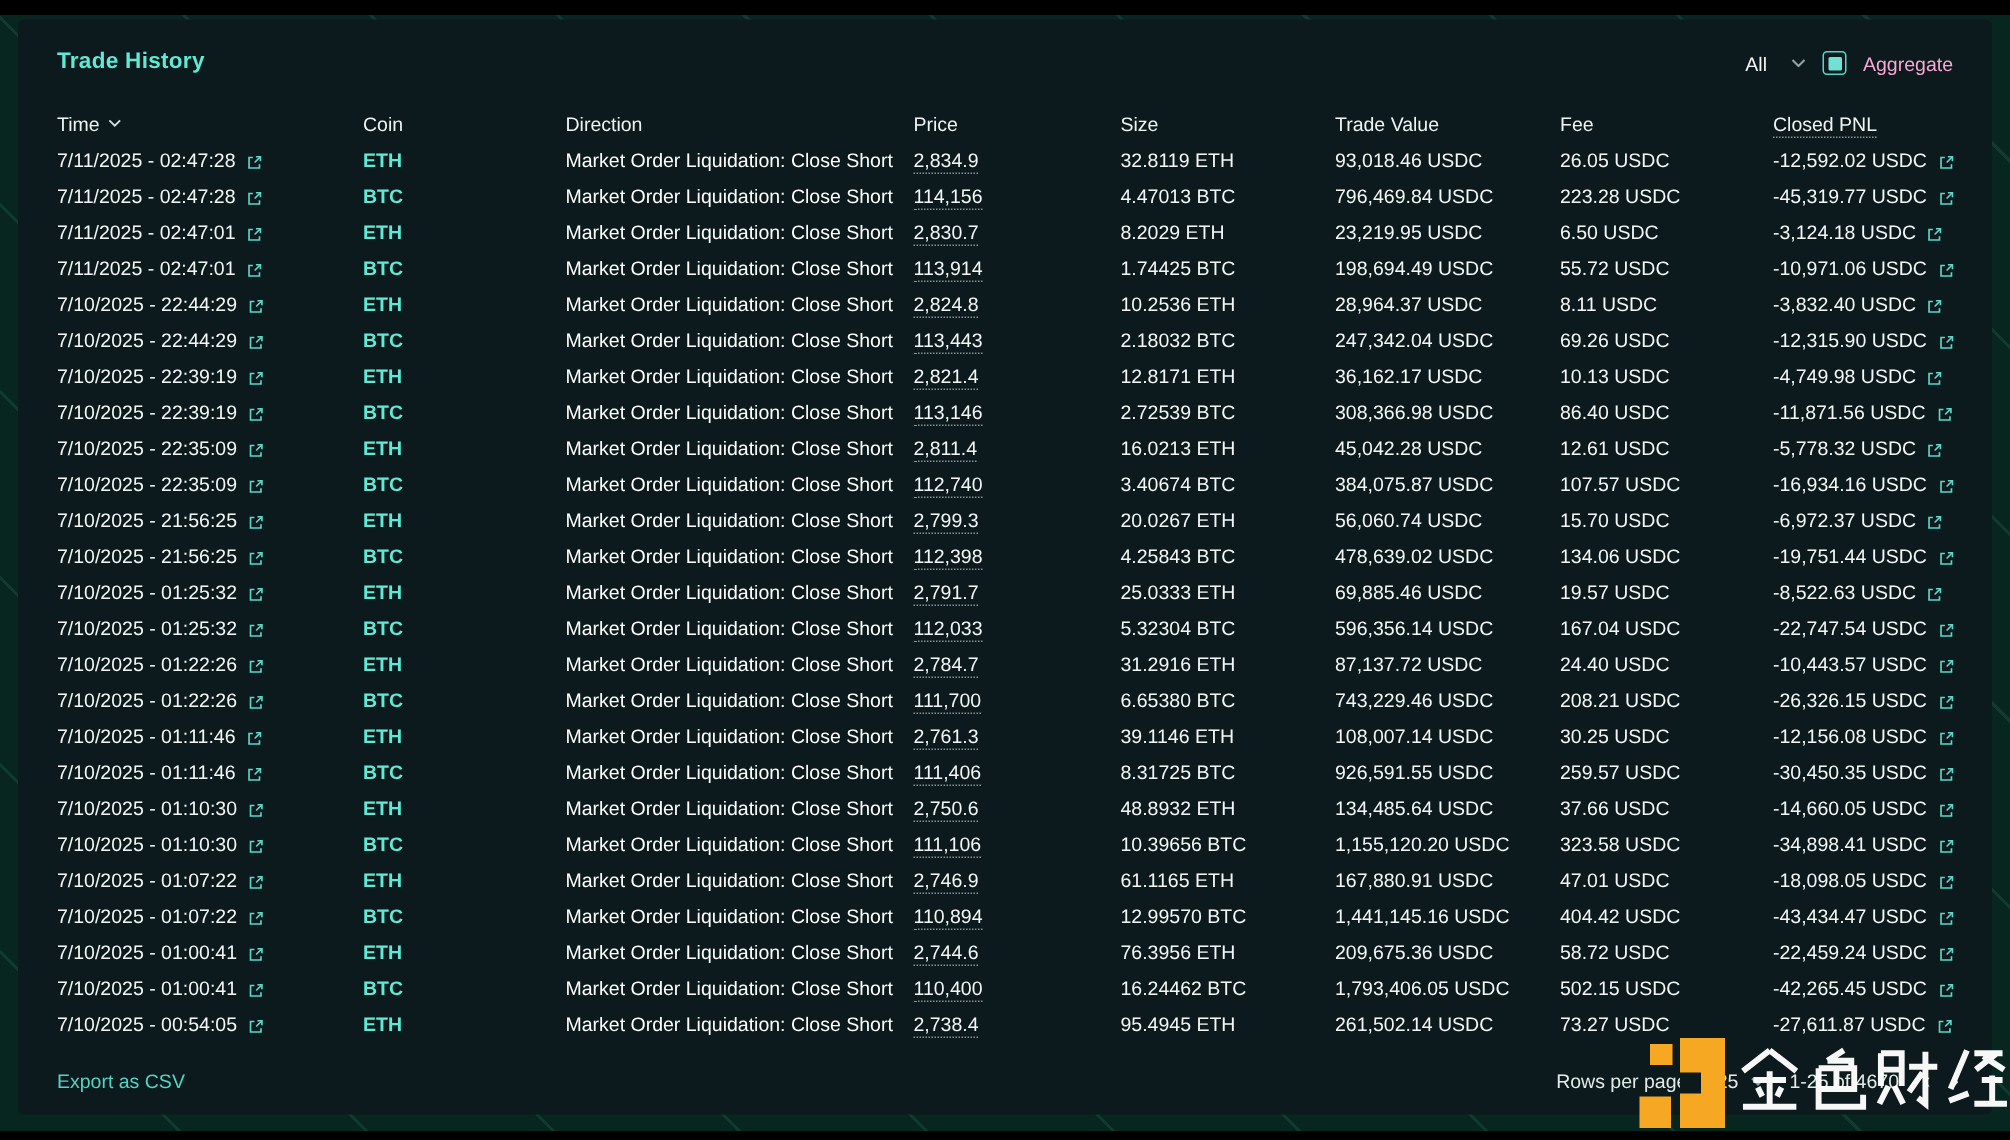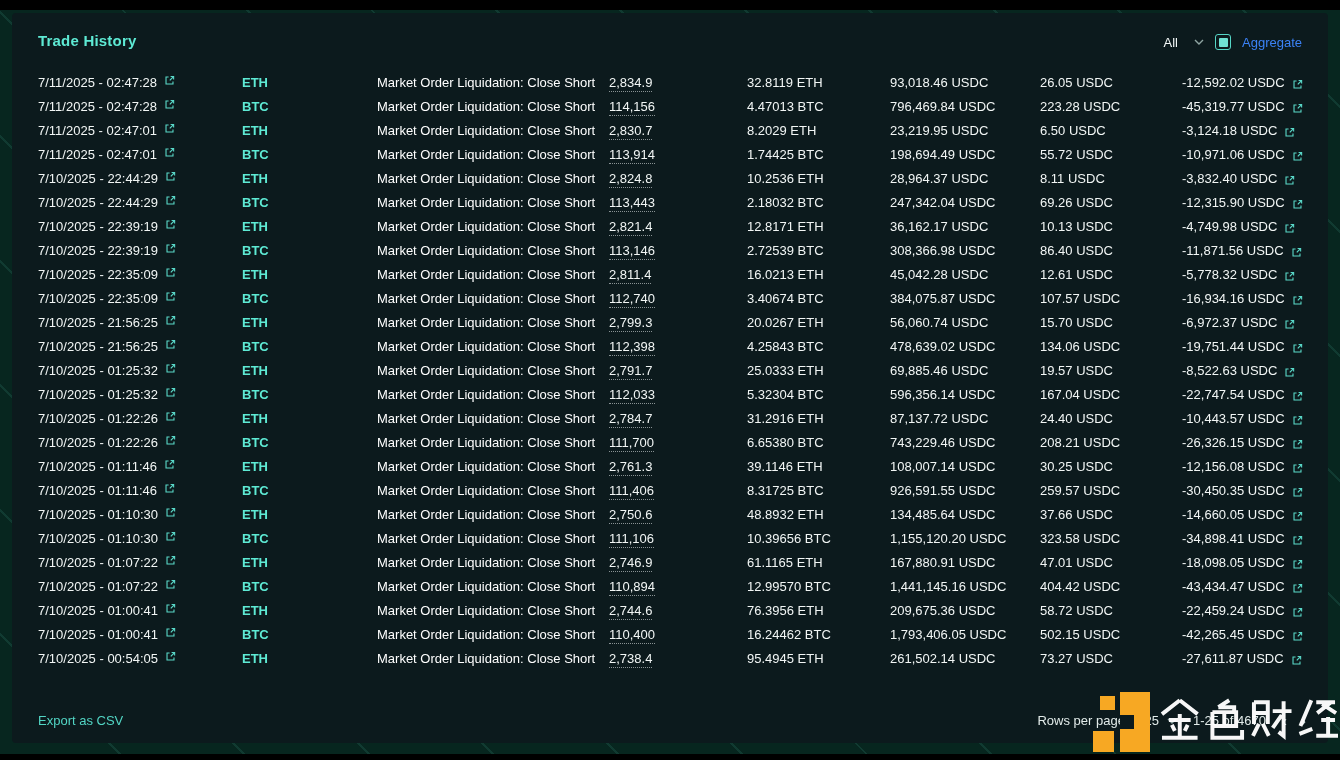--- a/index.html
+++ b/index.html
@@ -28,33 +28,33 @@
     display:flex; align-items:center; gap:11px;
   }
   .all-select { display:flex; align-items:center; gap:16px; color:#f2f7f6; font-size:13px; cursor:pointer; }
   .chev svg { display:block; }
   .checkbox {
     width:16px; height:16px; border:1px solid #55d6c6; border-radius:3px;
     display:flex; align-items:center; justify-content:center; background:#0c1a1d; cursor:pointer;
   }
   .checkbox-inner { width:9px; height:9px; background:#6fe2d3; border-radius:1px; visibility:hidden; }
   .checkbox.checked .checkbox-inner { visibility:visible; }
-  .aggregate-label { color:#3b82f6; font-size:13px; }
+  .aggregate-label { color:#f9a8d4; font-size:13px; }
 
   .table { position:absolute; left:26px; top:57px; width:1276px; }
   .grid-row {
     display:grid;
     grid-template-columns:204px 135px 232px 138px 143px 150px 142px 1fr;
     height:24px; align-items:center;
   }
   .thead { color:#eef4f3; font-size:13px; }
   .h-time { display:flex; align-items:center; gap:6px; cursor:pointer; }
   .h-pnl span { border-bottom:1px dotted rgba(240,246,245,.55); padding-bottom:1px; cursor:pointer; }
   .tbody .grid-row { font-size:13px; color:#f2f6f5; }
-  .c-time { display:flex; align-items:flex-start; gap:7px; white-space:nowrap; }
+  .c-time { display:flex; align-items:flex-end; gap:7px; white-space:nowrap; }
   .link-icon { color:#5ad9c9; display:inline-flex; cursor:pointer; }
   .link-icon svg { display:block; }
   .c-coin { color:#5eead4; font-weight:700; }
   .c-dir  { color:#ffffff; white-space:nowrap; }
   .c-price span { border-bottom:1px dotted rgba(240,246,245,.55); padding-bottom:1px; cursor:pointer; }
   .c-pnl  { display:flex; align-items:flex-end; gap:7px; white-space:nowrap; }
 
   .footer {
     position:absolute; left:26px; right:22px; top:699px;
     display:flex; justify-content:space-between; align-items:center; font-size:13px;
@@ -92,20 +92,37 @@
           </svg>
       </span>
     </div>
     <div class="checkbox checked" id="aggregate-checkbox">
       <div class="checkbox-inner"></div>
     </div>
     <span class="aggregate-label">Aggregate</span>
   </div>
 
   <div class="table">
+    <div class="grid-row thead">
+      <div class="h-time">
+        <span>Time</span>
+        <span class="chev">
+          <svg width="9" height="6" viewBox="0 0 10 6">
+              <path d="M1 1l4 4 4-4" fill="none" stroke="#cfdddb" stroke-width="1.4"></path>
+            </svg>
+        </span>
+      </div>
+      <div>Coin</div>
+      <div>Direction</div>
+      <div>Price</div>
+      <div>Size</div>
+      <div>Trade Value</div>
+      <div>Fee</div>
+      <div class="h-pnl"><span>Closed PNL</span></div>
+    </div>
     <div class="tbody">
   <div class="grid-row">
     <div class="c-time">
       <span>7/11/2025 - 02:47:28</span>
       <span class="link-icon">
         <svg width="11" height="11" viewBox="0 0 12 12" stroke="currentColor" fill="none" stroke-width="1.2">
           <path d="M5 2.2 H2.2 V9.8 H9.8 V7"></path>
                 <path d="M7.2 1.6 H10.5 V4.9"></path>
                 <path d="M10.2 1.9 L6.3 5.8"></path>
         </svg>

